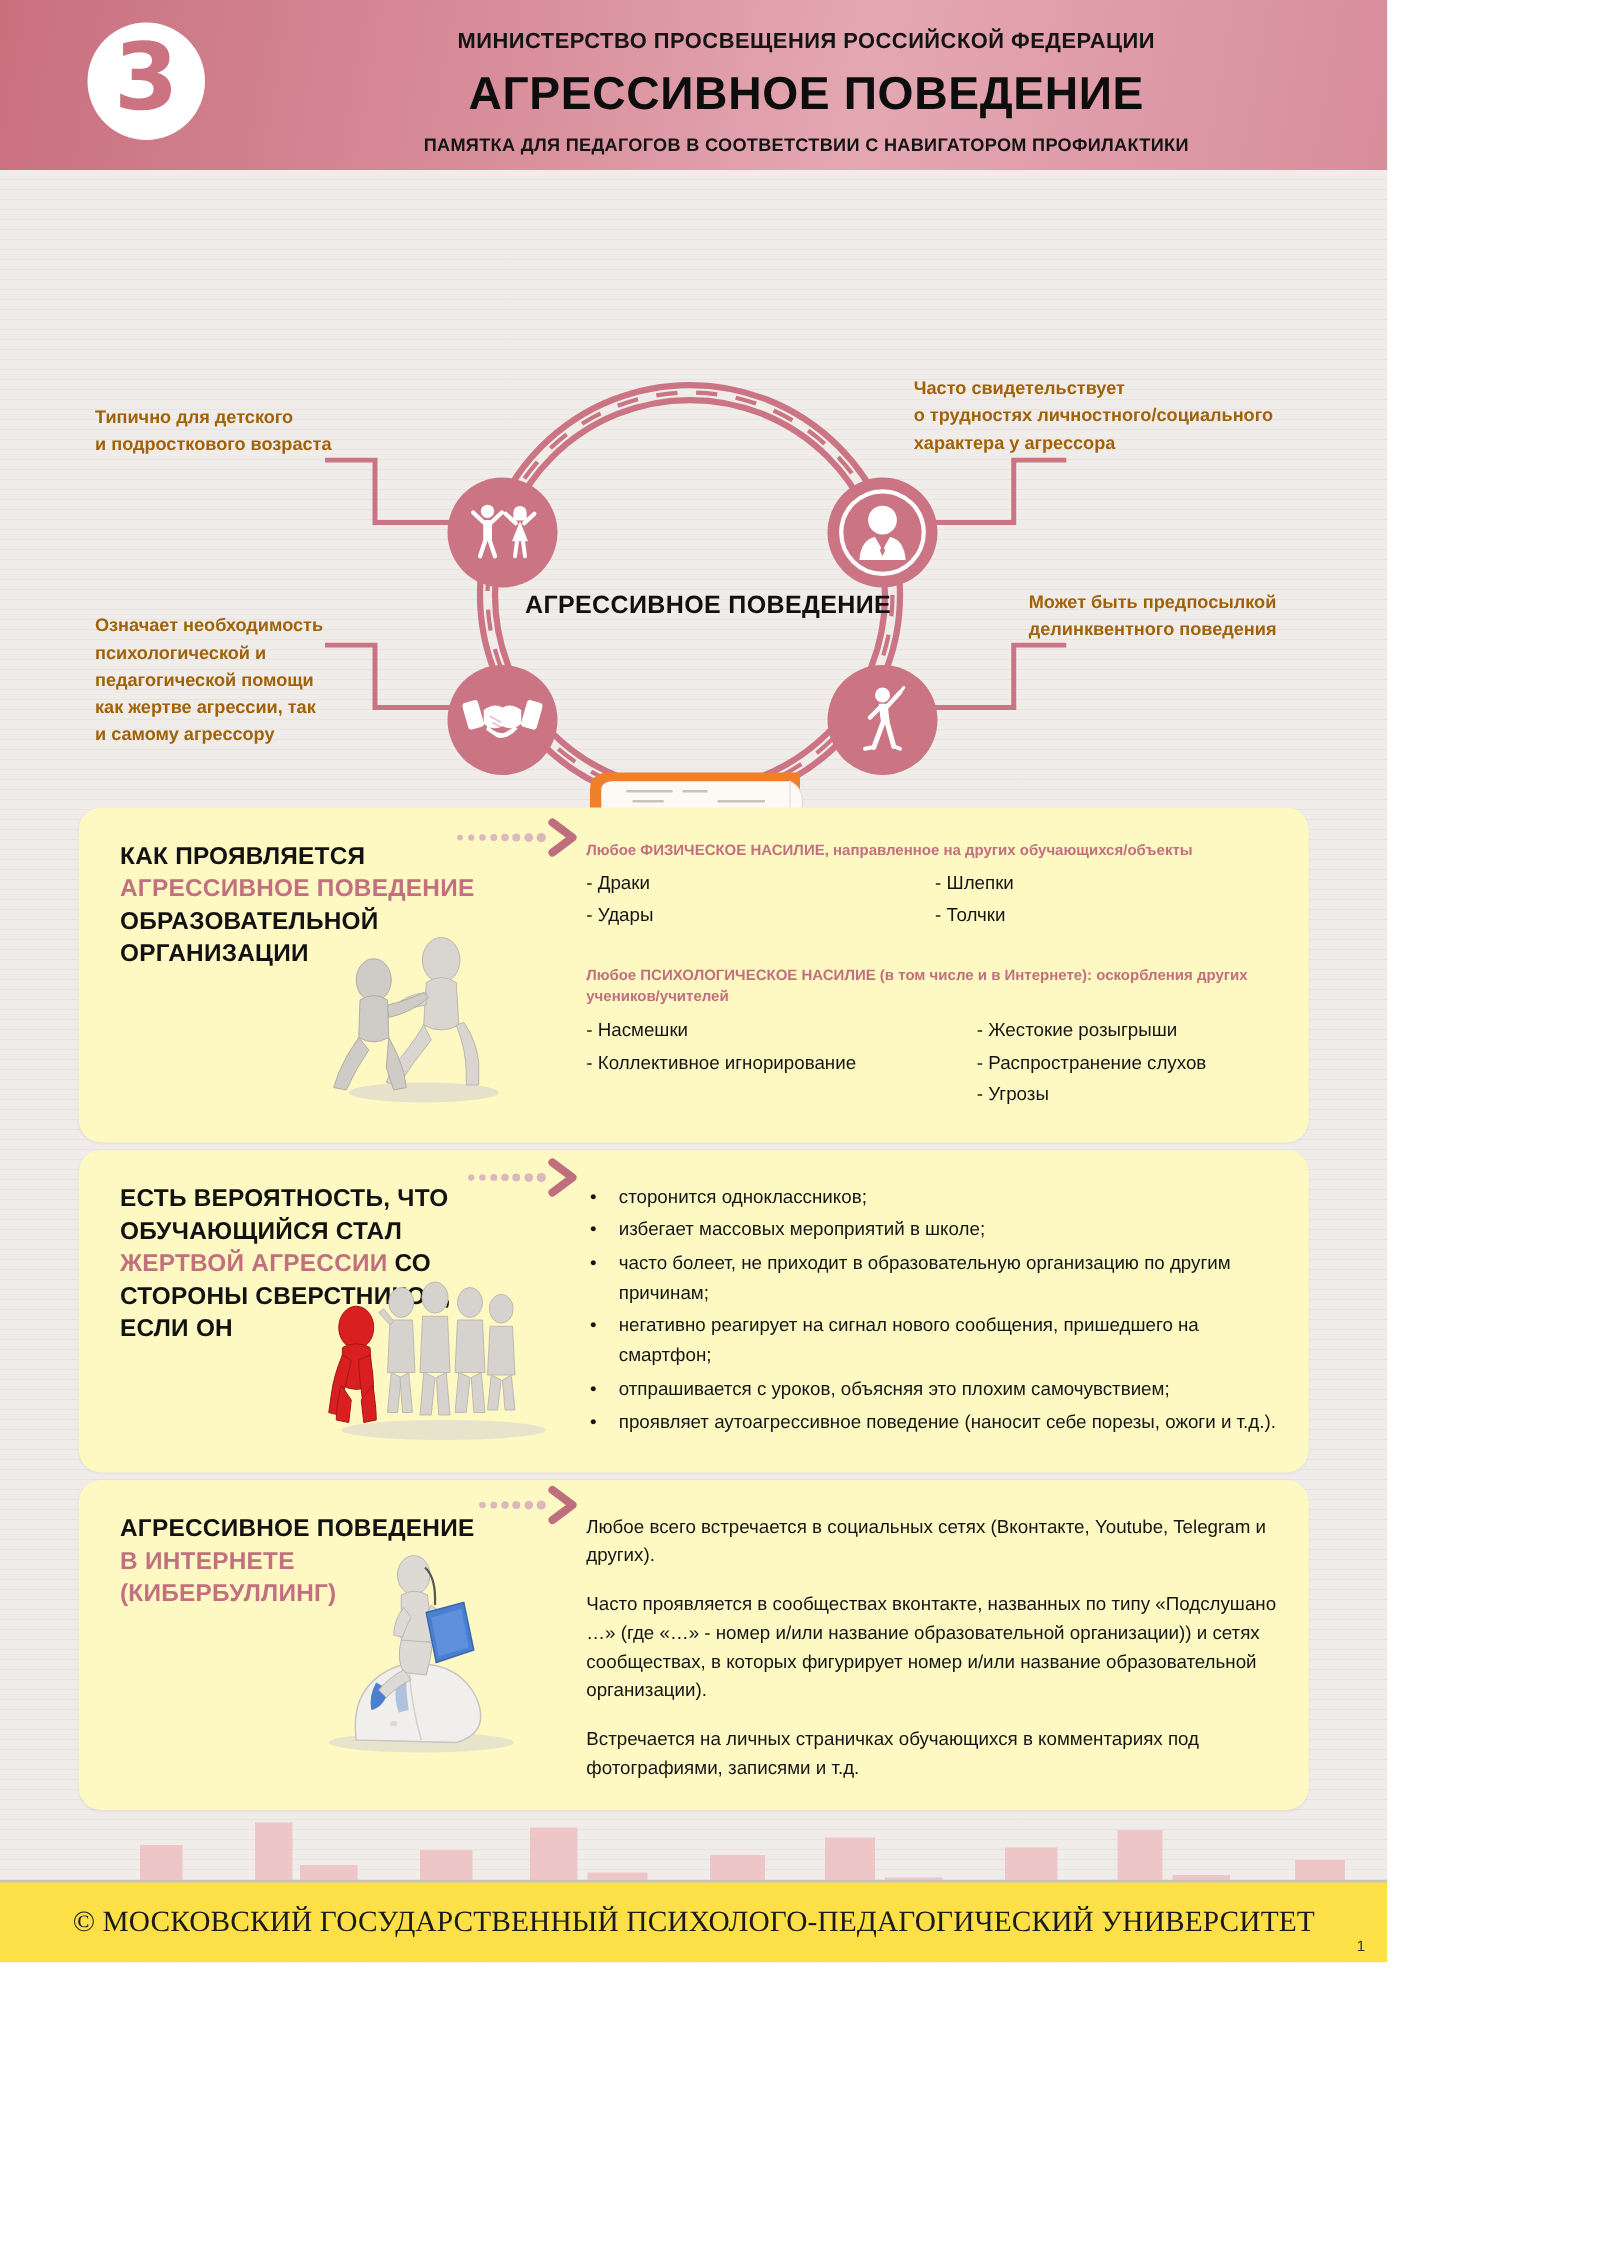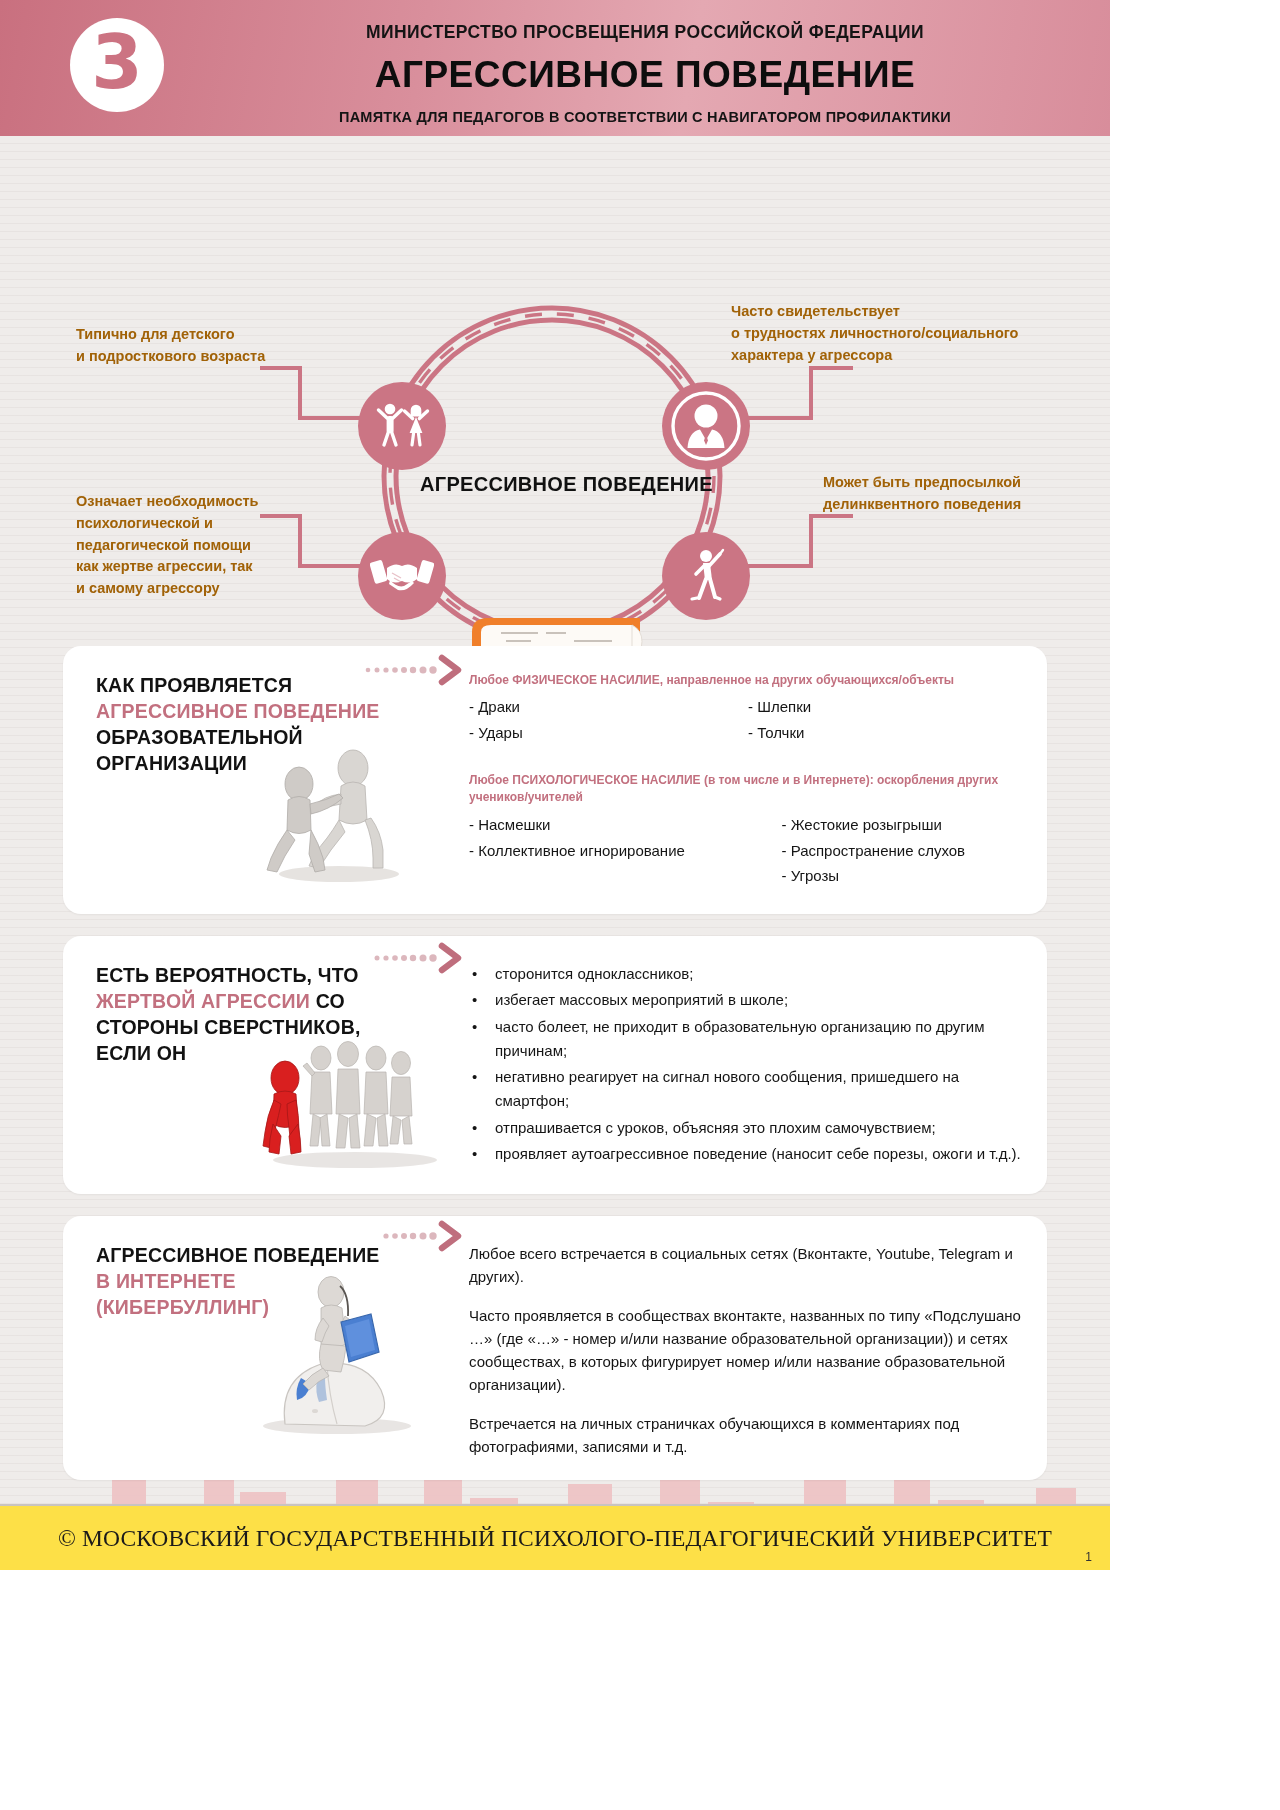--- a/index.html
+++ b/index.html
@@ -146,24 +146,24 @@
   
   .books { position: absolute; z-index: 5; }
 
   
   .cards {
     position: relative;
     z-index: 6;
     padding: 0 63px;
   }
   .card {
-    background: #ffffff;
+    background: #fef9c3;
     border-radius: 18px;
     position: relative;
-    margin-bottom: 22px;
+    margin-bottom: 6px;
     box-shadow: 0 1px 2px rgba(0,0,0,0.05);
     overflow: hidden;
   }
   .card-inner { display: flex; position: relative; }
   .card-left {
     width: 398px;
     flex: none;
     position: relative;
     padding: 27px 0 0 33px;
   }
@@ -495,20 +495,21 @@
           </div>
         </div>
       </div>
     </div>
 
     <div class="card" style="min-height:258px;">
       <div class="card-inner">
         <div class="card-left">
           <div class="head-line">
             <div>ЕСТЬ ВЕРОЯТНОСТЬ, ЧТО</div>
+            <div>ОБУЧАЮЩИЙСЯ СТАЛ</div>
             <div>
               <span class="accent">ЖЕРТВОЙ АГРЕССИИ</span><span> СО</span>
             </div>
             <div>СТОРОНЫ СВЕРСТНИКОВ,</div>
             <div>ЕСЛИ ОН</div>
           </div>
 
           <svg class="fig" style="left:192px; top:102px;" width="190" height="130">
             <ellipse cx="100" cy="122" rx="82" ry="8" fill="#d8d4d0" opacity="0.6"></ellipse>
 

